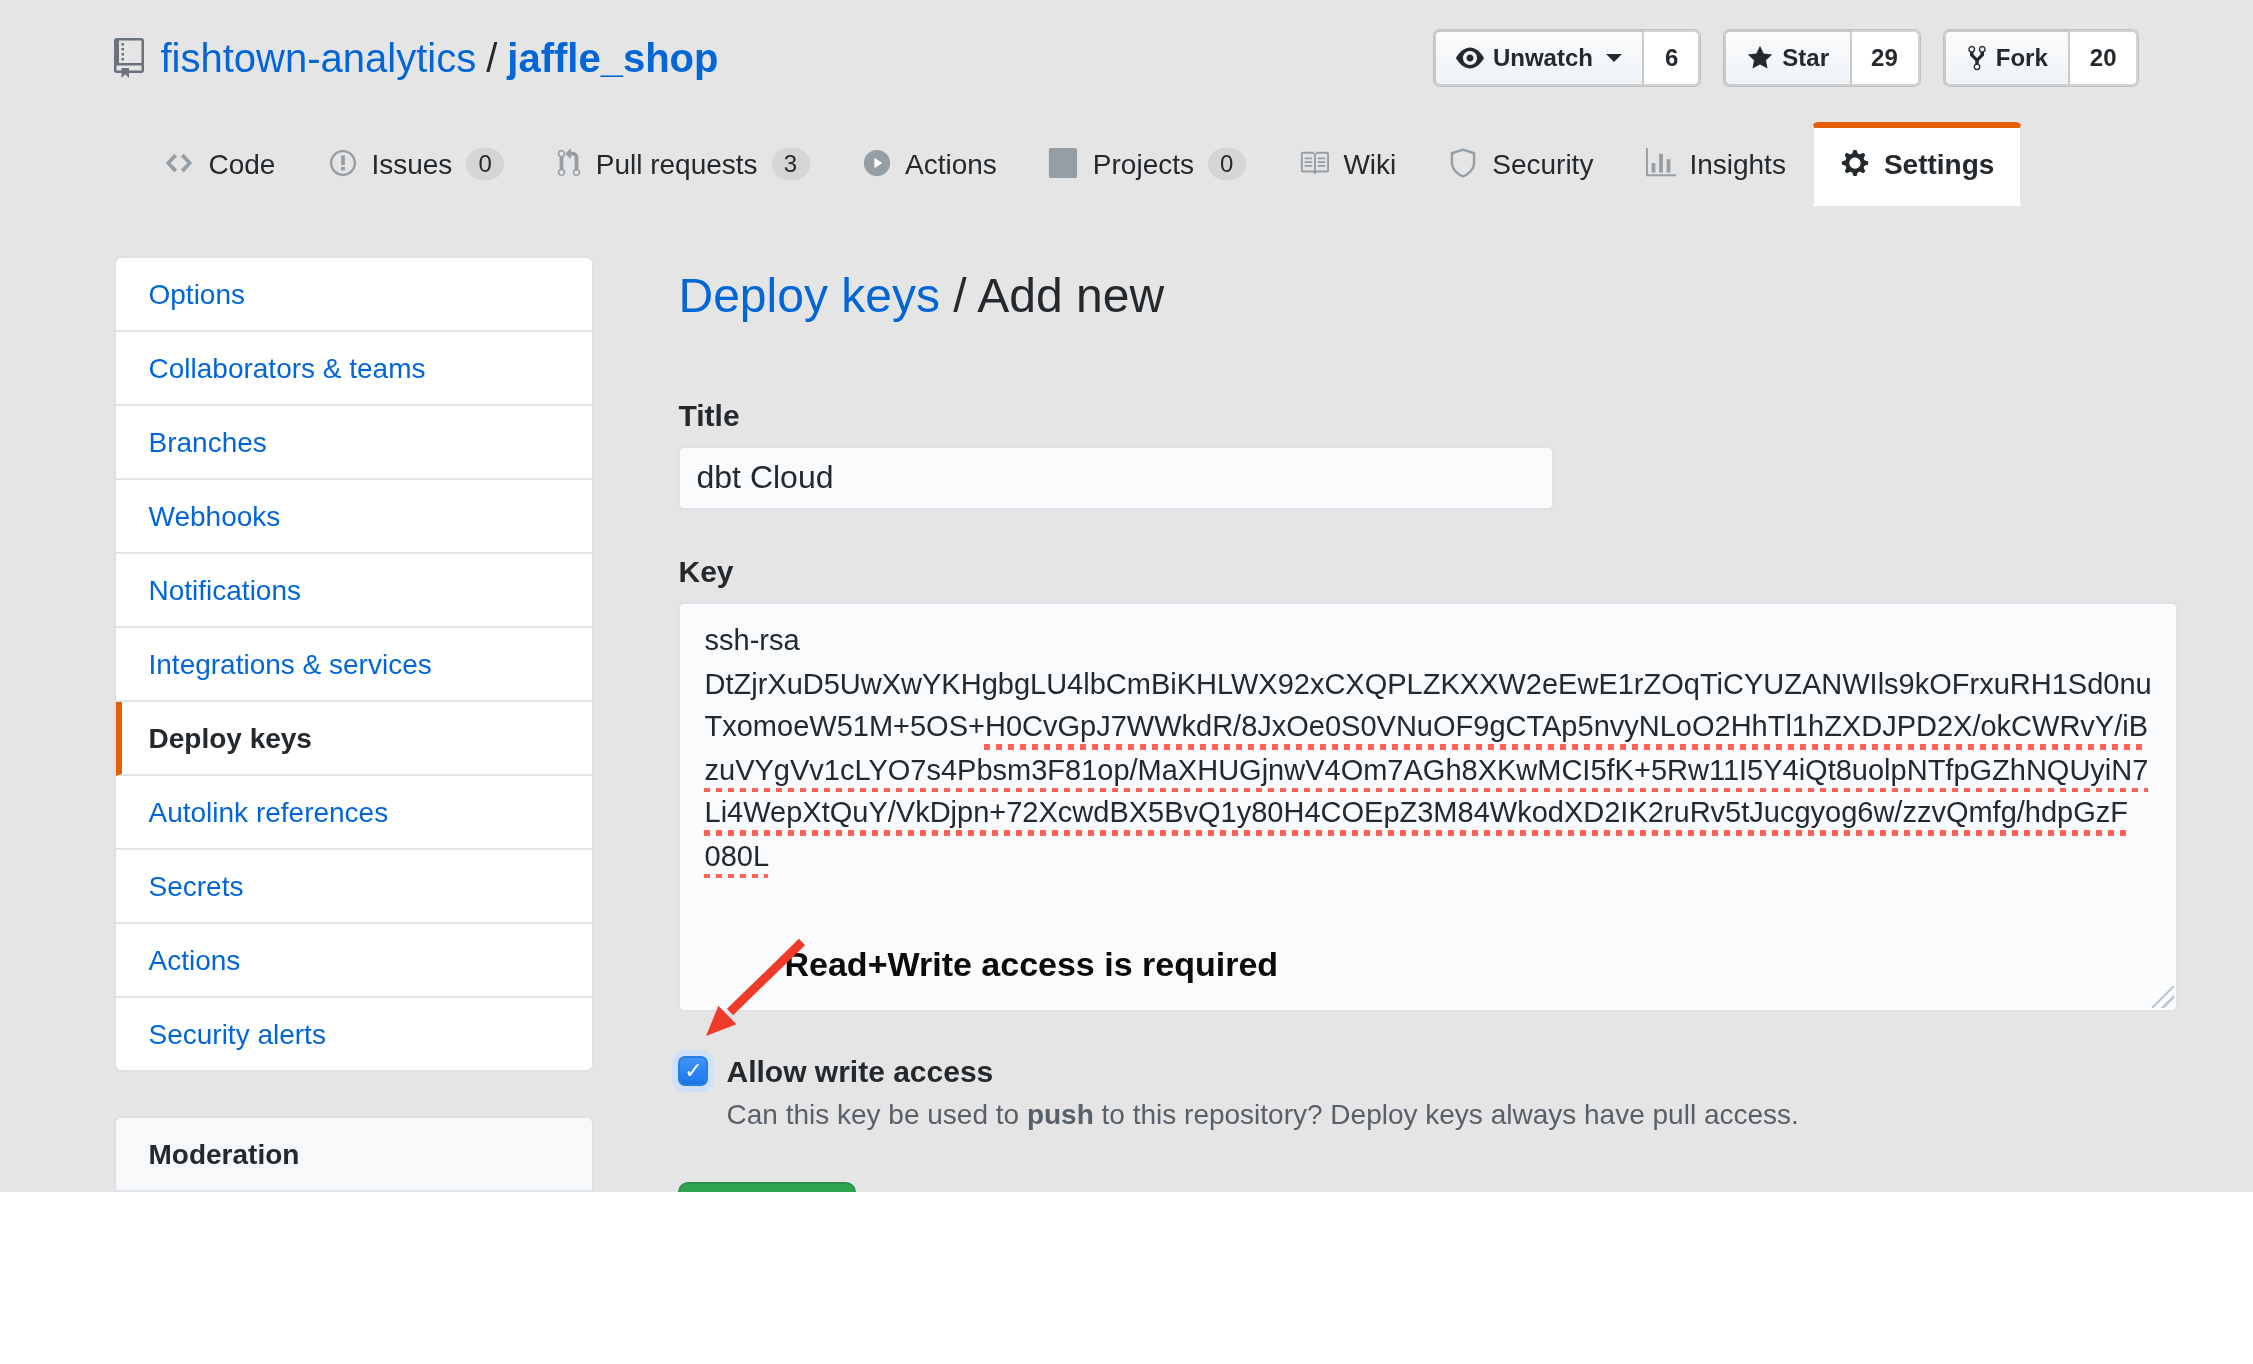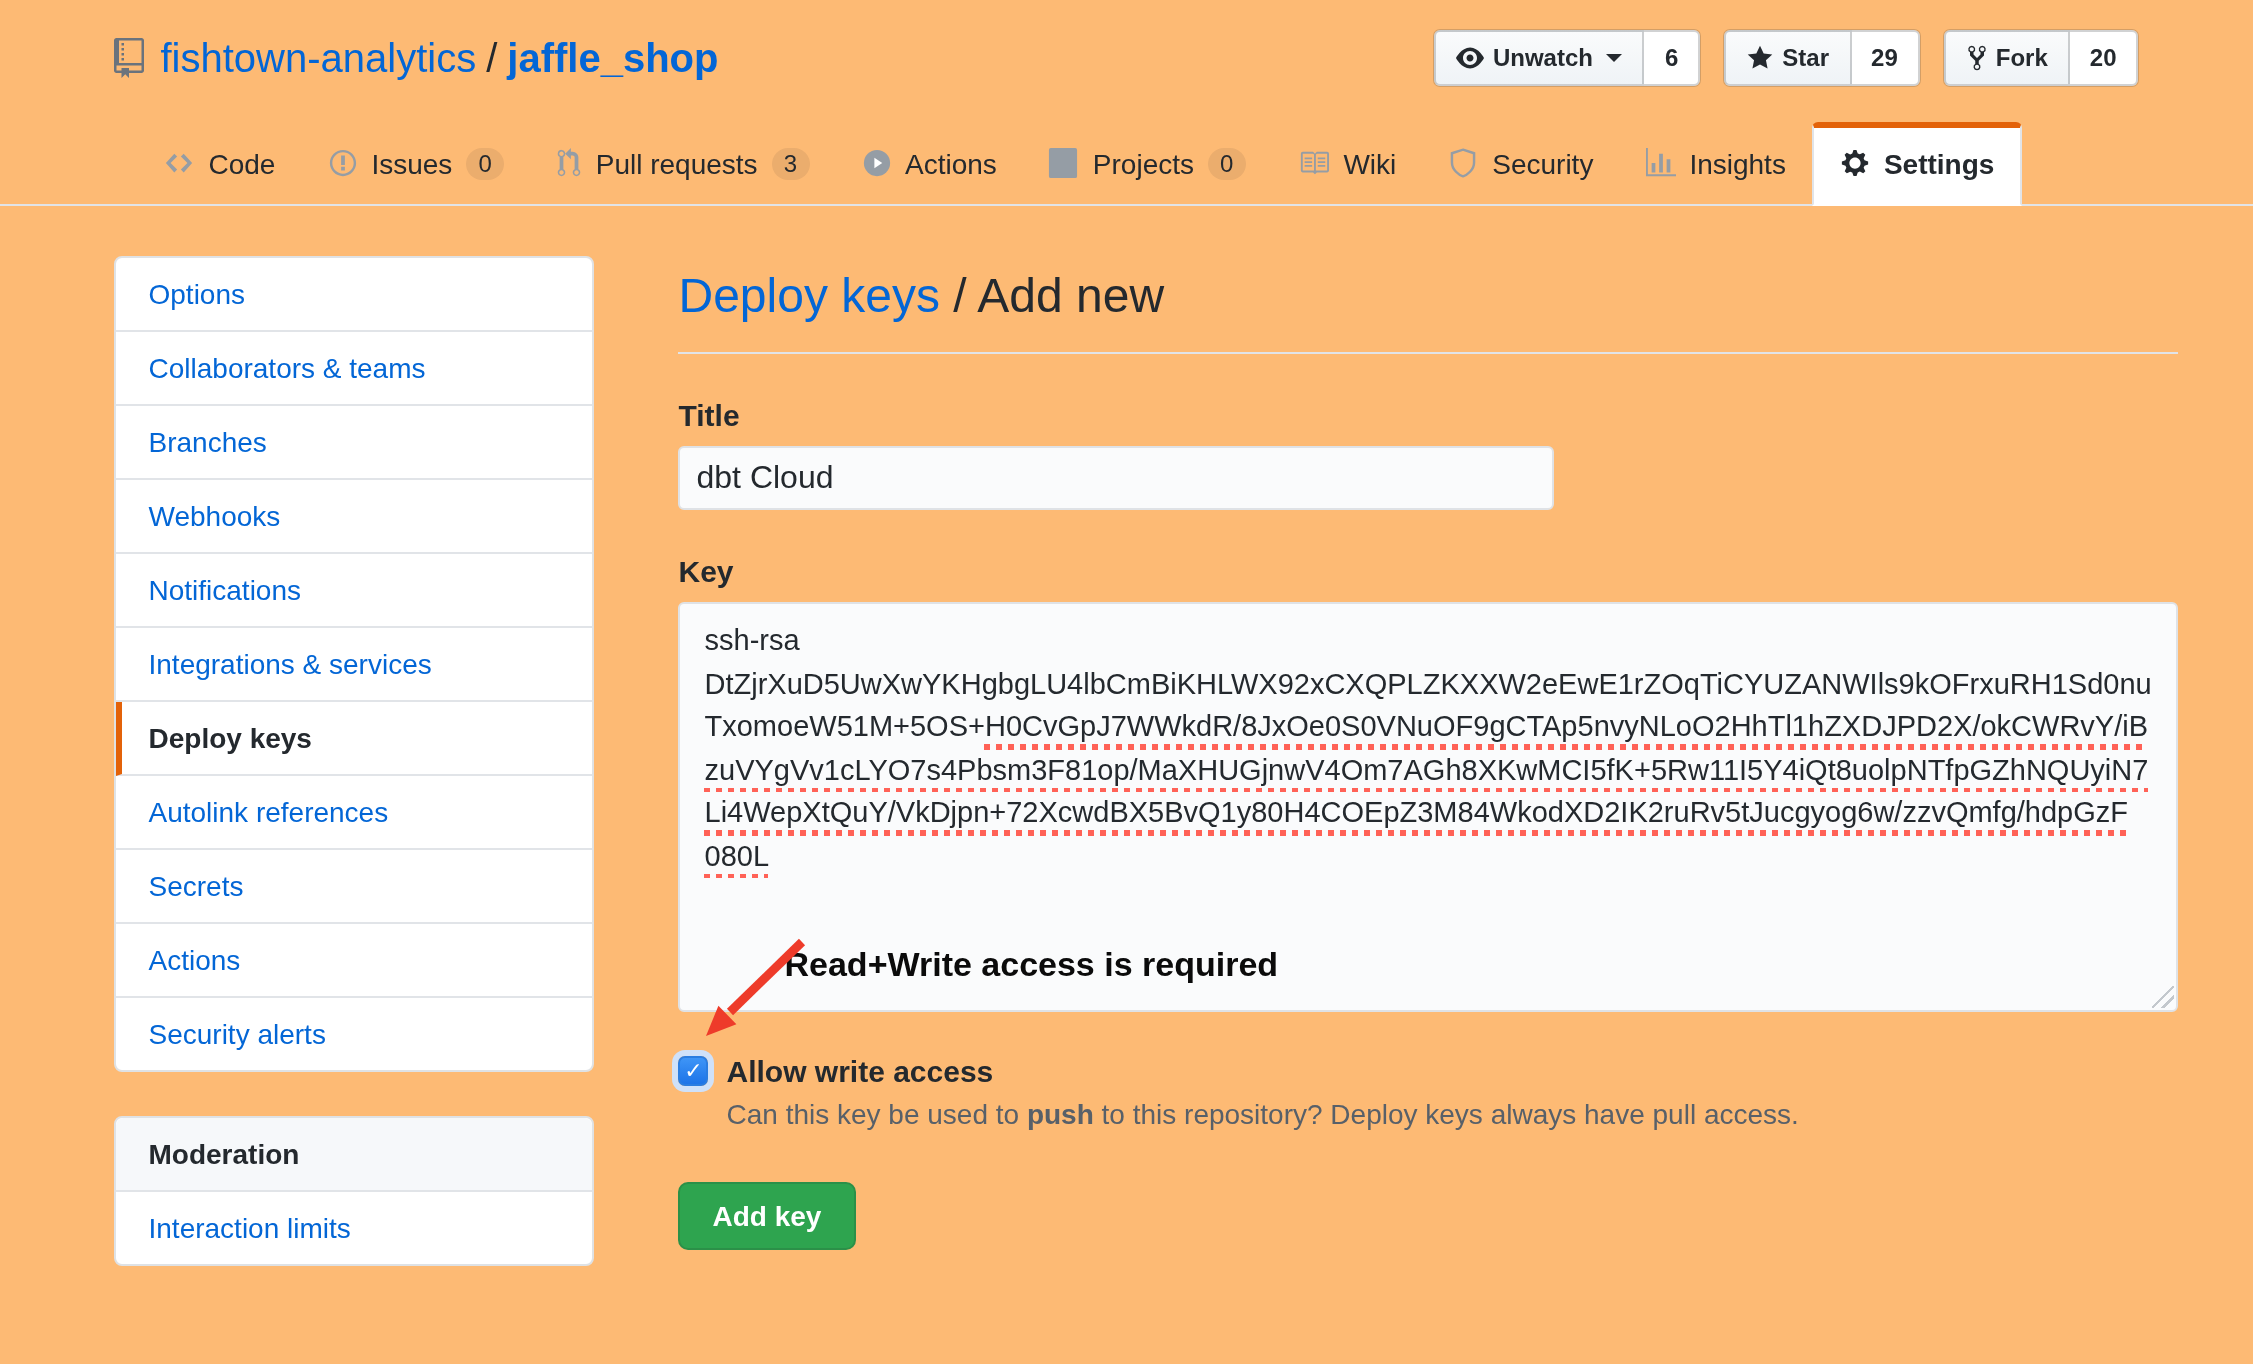--- a/index.html
+++ b/index.html
@@ -1,18 +1,18 @@
 <!DOCTYPE html>
 <html><head>
 <meta charset="utf-8">
 <style>
   * { box-sizing: border-box; margin: 0; padding: 0; }
   html, body { background: #fff; }
   body { font-family: "Liberation Sans", "DejaVu Sans", sans-serif; color: #24292e; }
-  #viewport { width: 2253px; height: 1364px; overflow: hidden; background: #fdba74; }
+  #viewport { width: 2253px; height: 1192px; overflow: hidden; background: #e5e5e5; }
   #scale { width: 1126.5px; height: 682px; transform: scale(2); transform-origin: 0 0; }
 
   .container { width: 1012px; margin: 0 auto; }
 
   
   .repo-header { display: flex; align-items: center; justify-content: space-between; padding-top: 15px; }
   .repo-title { display: flex; align-items: center; font-size: 20px; line-height: 1.2; }
   .repo-title .repo-icon { margin-right: 8px; display: inline-flex; color: #6a737d; }
   .repo-title a { color: #0366d6; text-decoration: none; }
   .repo-title .owner { font-weight: 400; }

